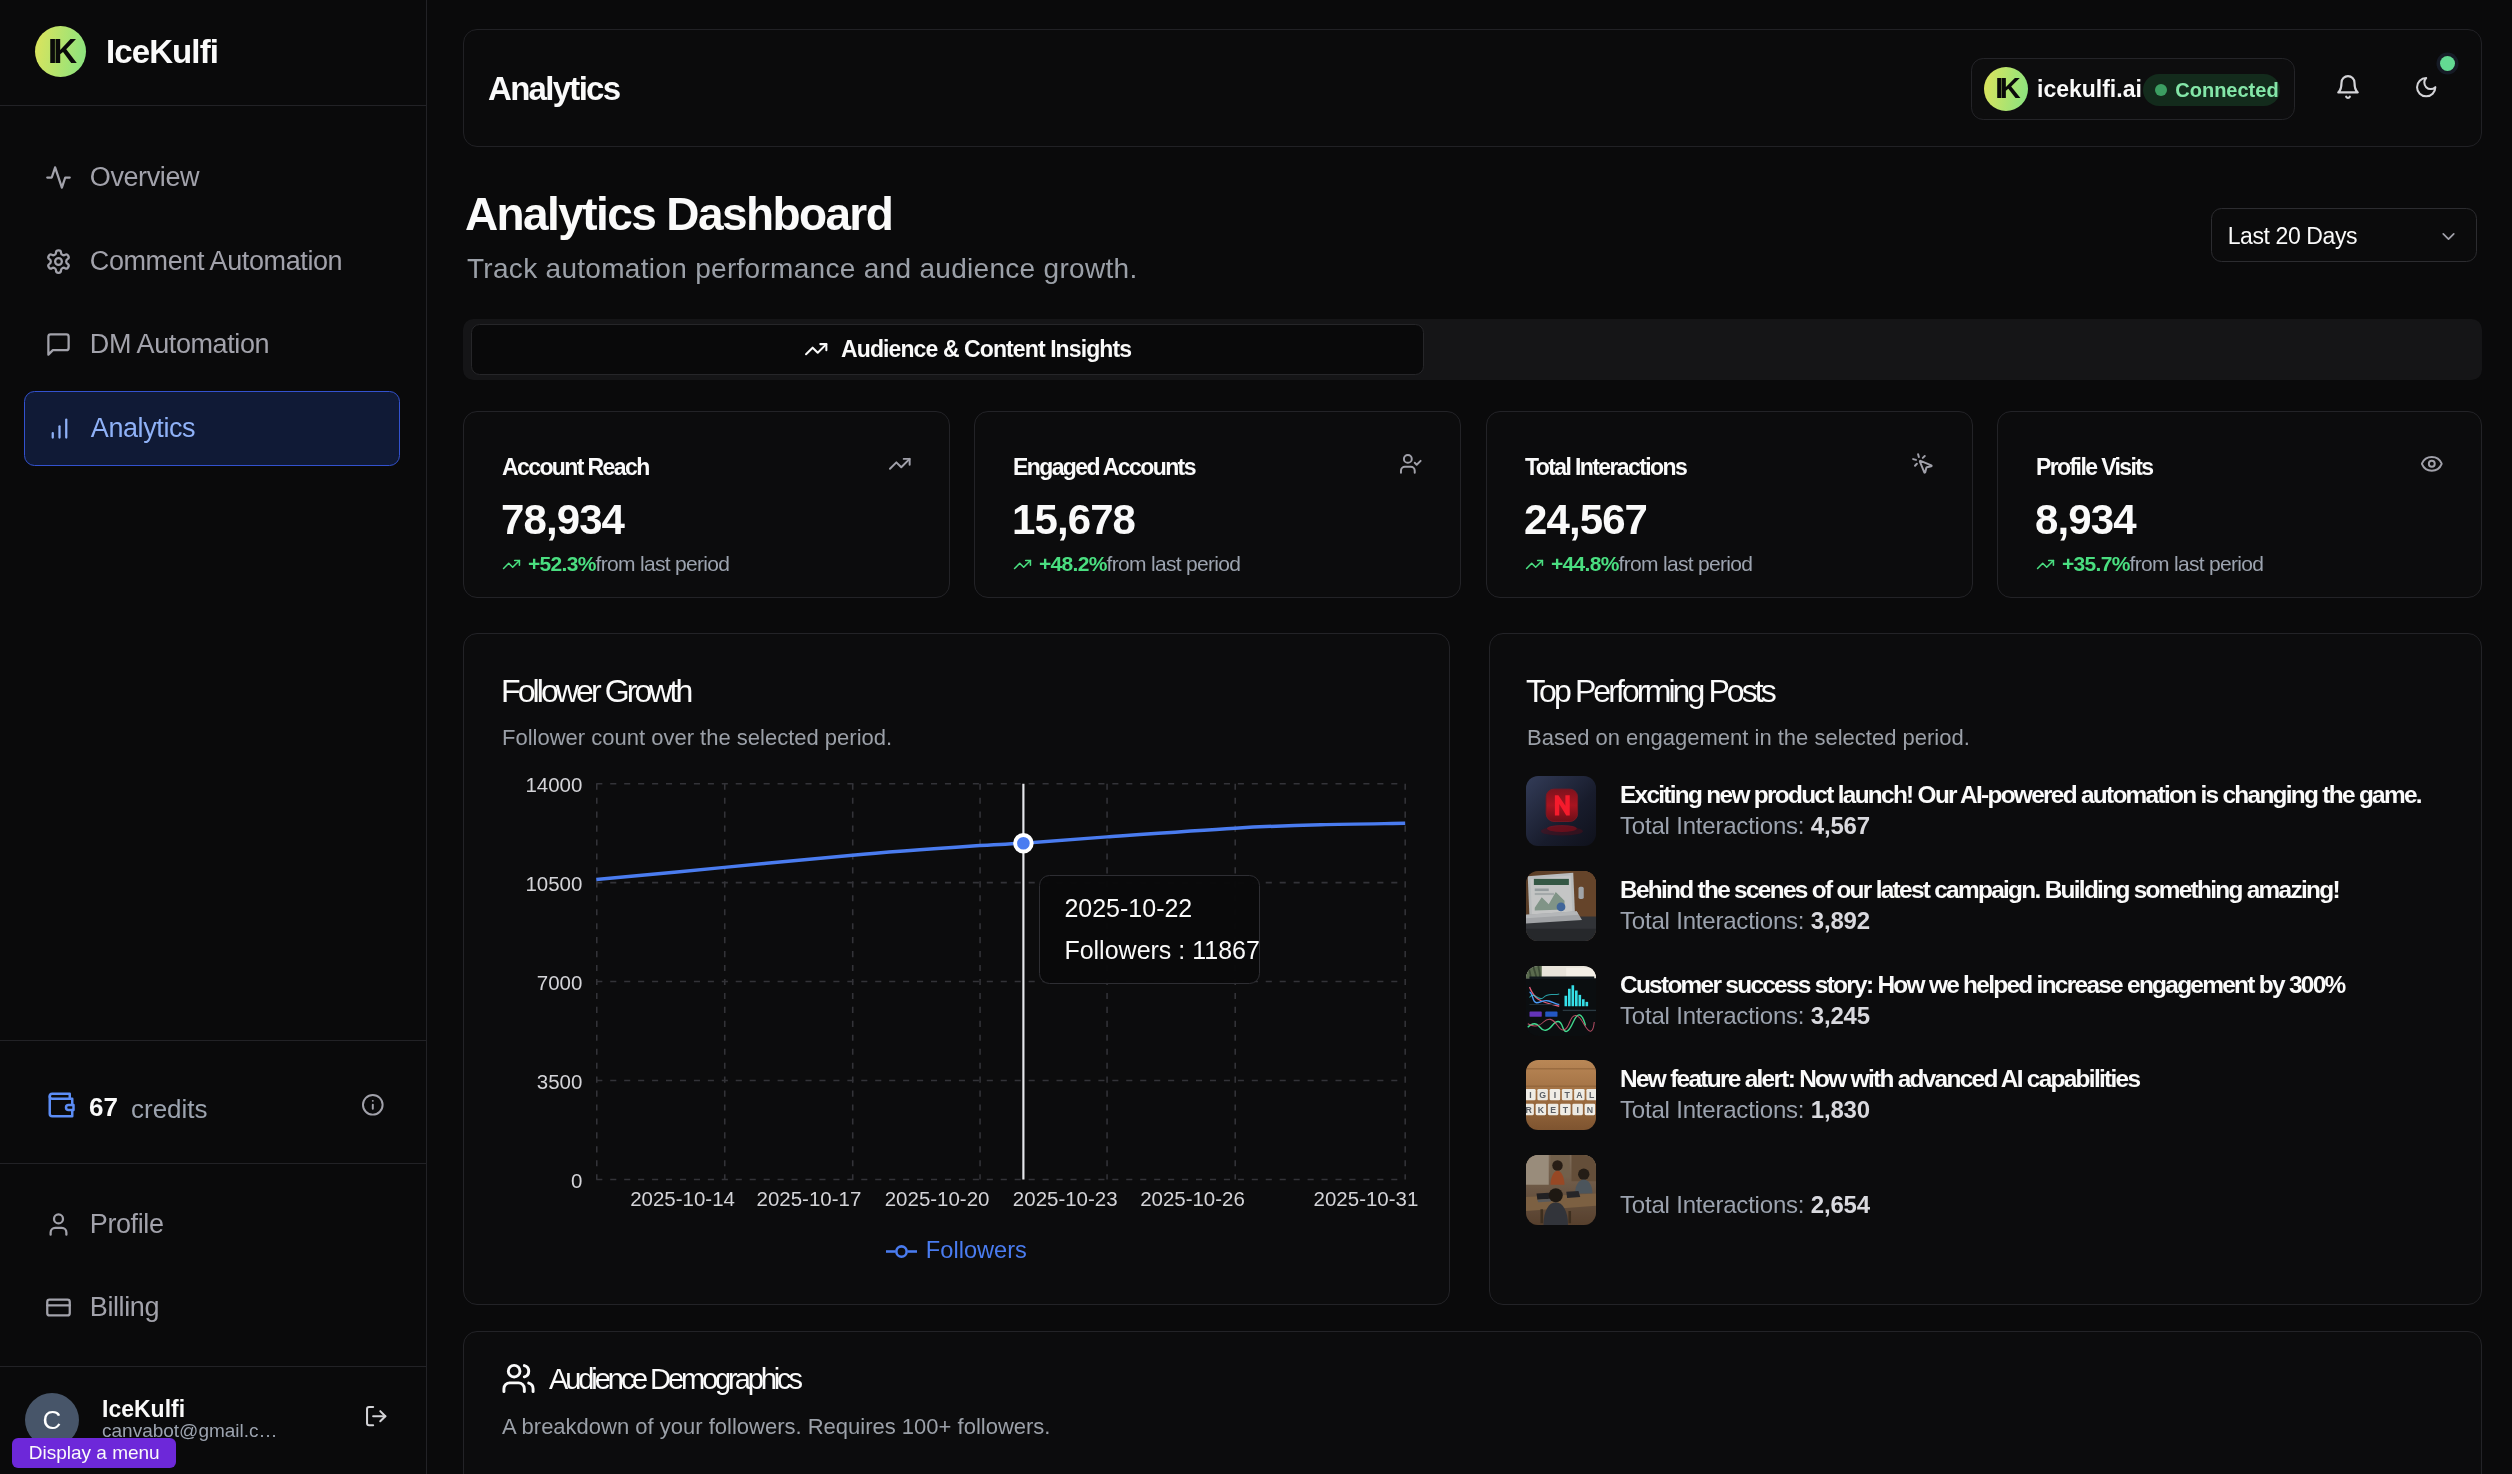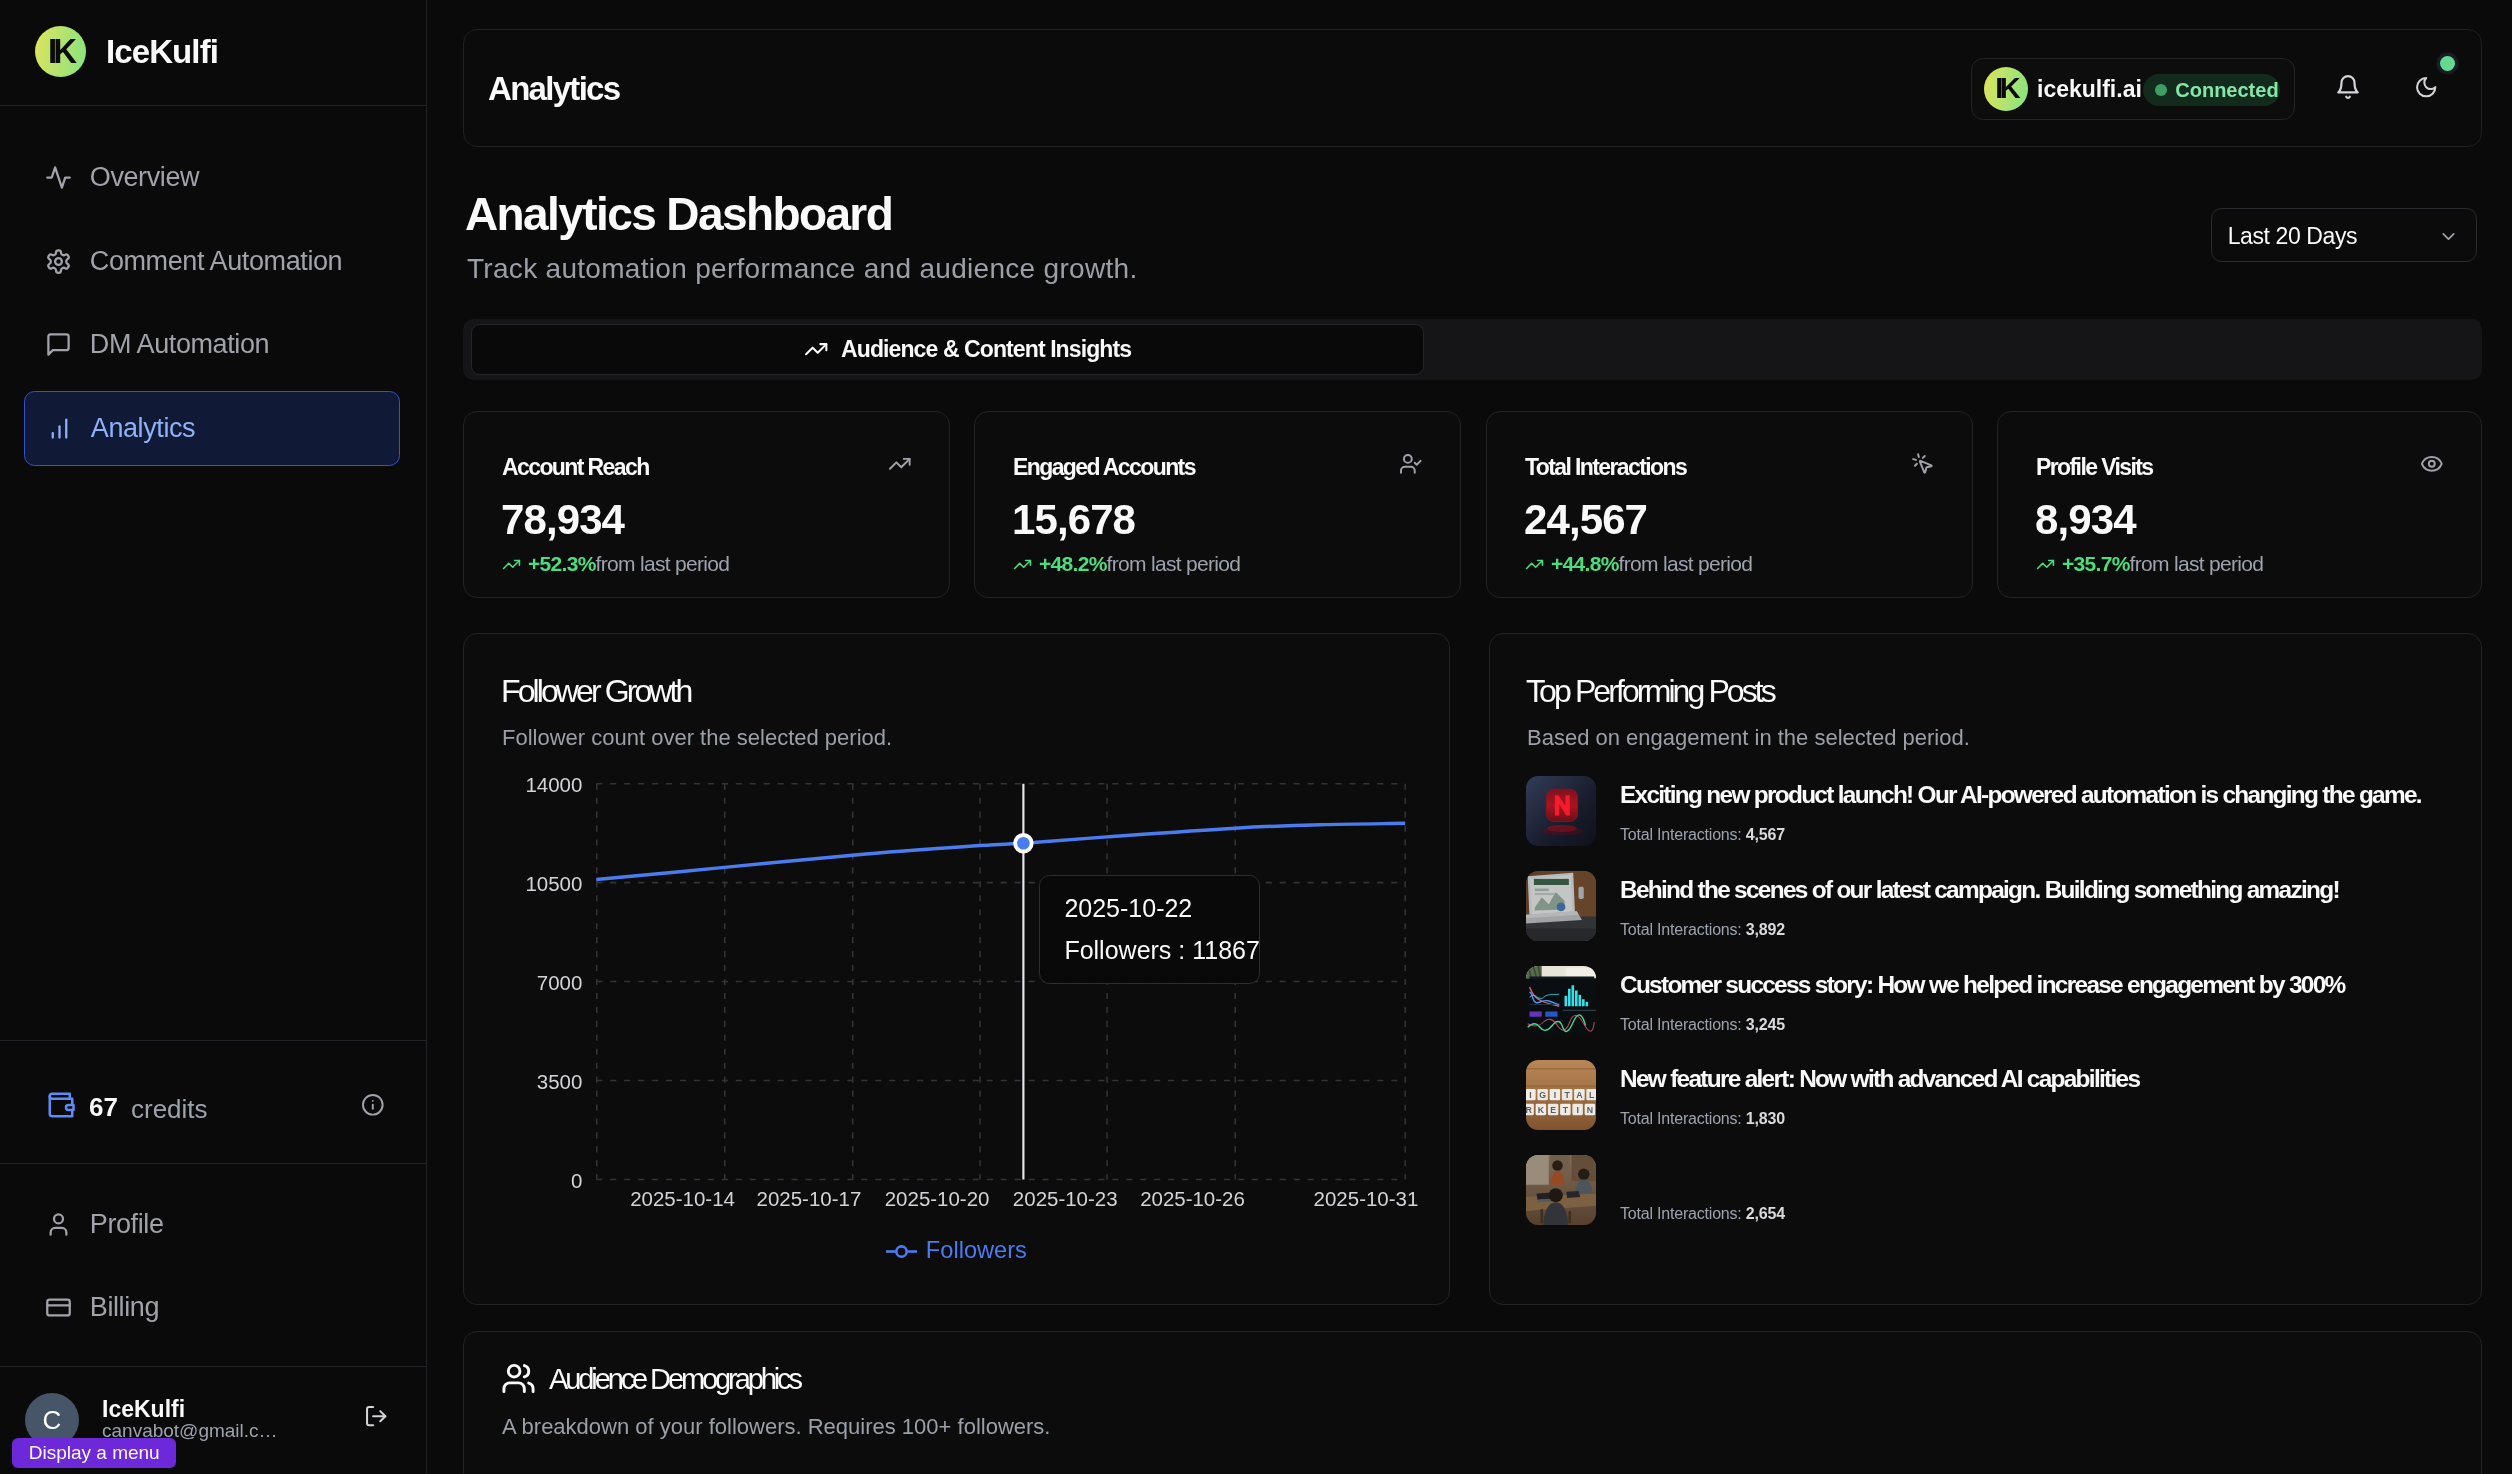--- a/index.html
+++ b/index.html
@@ -52,21 +52,21 @@
 .stat-trend { position:absolute; left:38px; top:140px; font-size:21px; letter-spacing:-0.7px; color:#9ca3af; display:flex; align-items:center; }
 .stat-trend svg { width:19px; height:19px; color:#4ade80; margin-right:7px; }
 .stat-trend b { color:#4ade80; font-weight:bold; }
 .card-title { position:absolute; font-size:32px; letter-spacing:-2.9px; font-weight:normal; color:#fafafa; }
 .card-sub { position:absolute; font-size:22px; color:#9ba0a8; }
 
 
 .post { position:absolute; left:37px; width:916px; height:70px; }
 .thumb { position:absolute; left:0; top:0; width:70px; height:70px; border-radius:12.2px; overflow:hidden; }
 .post-t { position:absolute; left:94px; top:5.2px; font-size:24.4px; letter-spacing:-1.7px; font-weight:bold; color:#fafafa; white-space:nowrap; }
-.post-s { position:absolute; left:94px; top:50px; font-size:16px; letter-spacing:-0.2px; color:#9ca3af; }
+.post-s { position:absolute; left:94px; top:36px; font-size:24px; letter-spacing:-0.2px; color:#9ca3af; }
 .post-s b { color:#d9d9de; }
 
 
 .ctooltip { position:absolute; left:1039px; top:875px; width:221px; height:109px; background:rgba(9,9,10,0.97); border:1.7px solid #2e2e33; border-radius:10.5px; }
 .ctooltip .l1 { position:absolute; left:24.4px; top:18.3px; font-size:25px; color:#fafafa; white-space:nowrap; }
 .ctooltip .l2 { position:absolute; left:24.4px; top:60px; font-size:25px; color:#fafafa; white-space:nowrap; }
 
 
 .legend { position:absolute; left:463px; top:1237px; width:987px; text-align:center; color:#4a7cf0; font-size:23.6px; }
 .legend svg { width:31px; height:21px; vertical-align:-3.5px; margin-right:8.7px; }

